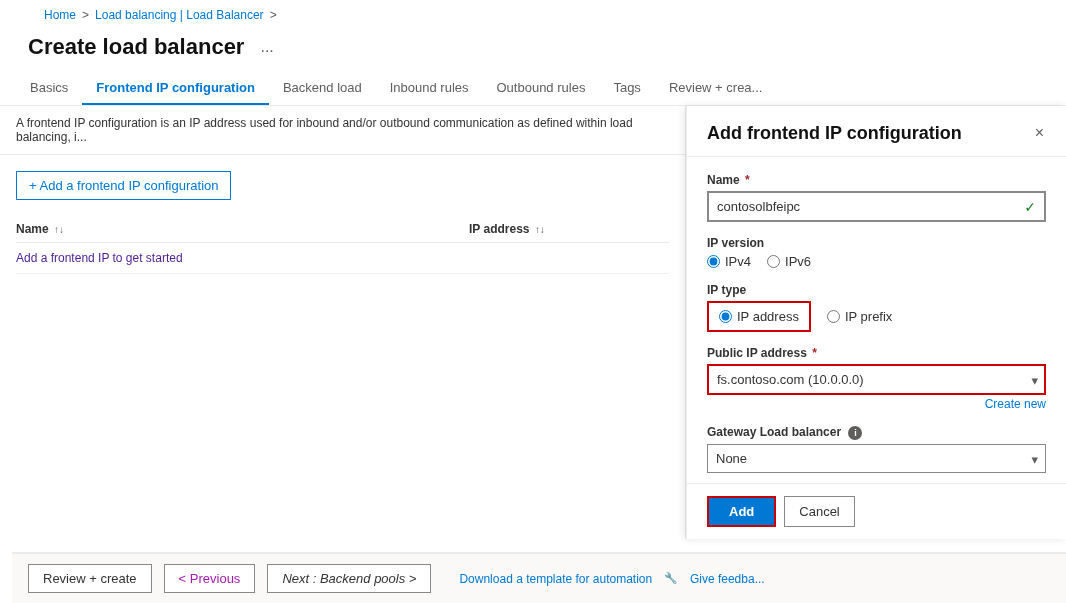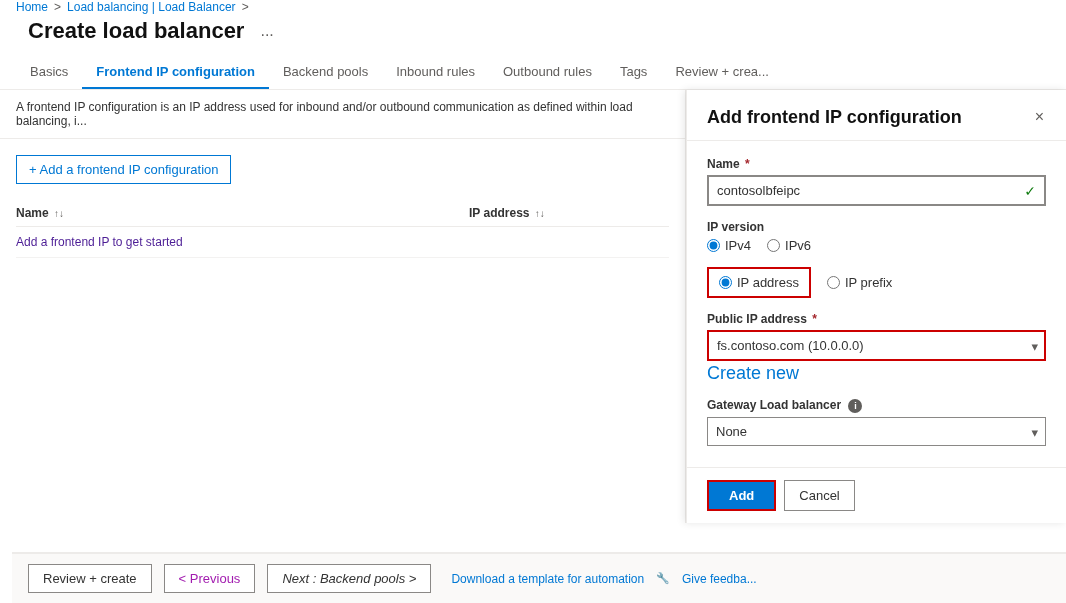--- a/index.html
+++ b/index.html
@@ -1,21 +1,21 @@
 <!DOCTYPE html>
 <html><head>
   <meta charset="utf-8">
   <style>
     * { box-sizing: border-box; margin: 0; padding: 0; }
     body { font-family: 'Segoe UI', Arial, sans-serif; font-size: 13px; color: #333; background: #fff; overflow: hidden; }
 
     
     .breadcrumb {
       display: flex; align-items: center; gap: 6px;
-      padding: 0 16px; font-size: 12px; color: #0078d4;
+      padding: 8px 16px; font-size: 12px; color: #0078d4; margin-left: 28px;
     }
     .breadcrumb span { color: #605e5c; }
     .breadcrumb a { color: #0078d4; text-decoration: none; }
 
     
     .page-title-row {
       display: flex; align-items: center; gap: 10px;
       padding: 4px 16px 12px 16px;
       margin-left: 12px;
     }
@@ -155,22 +155,23 @@
     }
     .select-wrapper::after {
       content: '▾'; position: absolute; right: 8px; top: 50%;
       transform: translateY(-50%); pointer-events: none; color: #605e5c;
     }
     .select-highlight {
       border: 2px solid #c00;
     }
 
     .create-new-link {
-      font-size: 18px; color: #0078d4; cursor: pointer; display: block;
+      font-size: 12px; color: #0078d4; cursor: pointer; display: block;
       margin-top: 2px;
+      text-align: right;
     }
 
     .info-icon {
       display: inline-block; width: 14px; height: 14px;
       border-radius: 50%; background: #605e5c; color: #fff;
       font-size: 9px; text-align: center; line-height: 14px;
       margin-left: 4px; cursor: pointer;
     }
 
     
@@ -208,21 +209,21 @@
       background: #fff; color: #a21caf; border: 1px solid #8a8886;
       cursor: pointer;
     }
     .btn-next {
       padding: 6px 14px; font-size: 13px;
       background: #fff; color: #333; border: 1px solid #8a8886;
       cursor: pointer;
       font-style: italic;
     }
     .bottom-link {
-      font-size: 12px; color: #0078d4; cursor: pointer; margin-left: 8px;
+      font-size: 12px; color: #0078d4; cursor: pointer; margin-left: 16px;
     }
     .feedback-link {
       font-size: 12px; color: #0078d4; cursor: pointer;
     }
 
     
     .ip-type-box {
       border: 2px solid #c00; padding: 6px 10px;
       display: inline-flex; align-items: center; gap: 6px;
     }
@@ -242,21 +243,21 @@
   </div>
 
   <div class="page-title-row">
     <span class="page-title">Create load balancer</span>
     <button class="ellipsis-btn">...</button>
   </div>
 
   <div class="tab-nav">
     <div class="tab-item">Basics</div>
     <div class="tab-item active">Frontend IP configuration</div>
-    <div class="tab-item">Backend pools</div>
+    <div class="tab-item">Backend load</div>
     <div class="tab-item">Inbound rules</div>
     <div class="tab-item">Outbound rules</div>
     <div class="tab-item">Tags</div>
     <div class="tab-item">Review + crea...</div>
   </div>
 
   <div class="main-content">
 
     <div class="left-panel">
 
@@ -313,20 +314,21 @@
               <span>IPv4</span>
             </label>
             <label class="radio-item">
               <input type="radio" name="ip_version" value="ipv6" style="">
               <span>IPv6</span>
             </label>
           </div>
         </div>
 
         <div class="form-group">
+          <label class="form-label">IP type</label>
           <div class="radio-group">
             <div class="ip-type-box">
               <label class="radio-item">
                 <input type="radio" name="ip_type" value="ip-address" checked="" style="">
                 <span>IP address</span>
               </label>
             </div>
             <label class="radio-item">
               <input type="radio" name="ip_type" value="ip-prefix" style="">
               <span>IP prefix</span>

